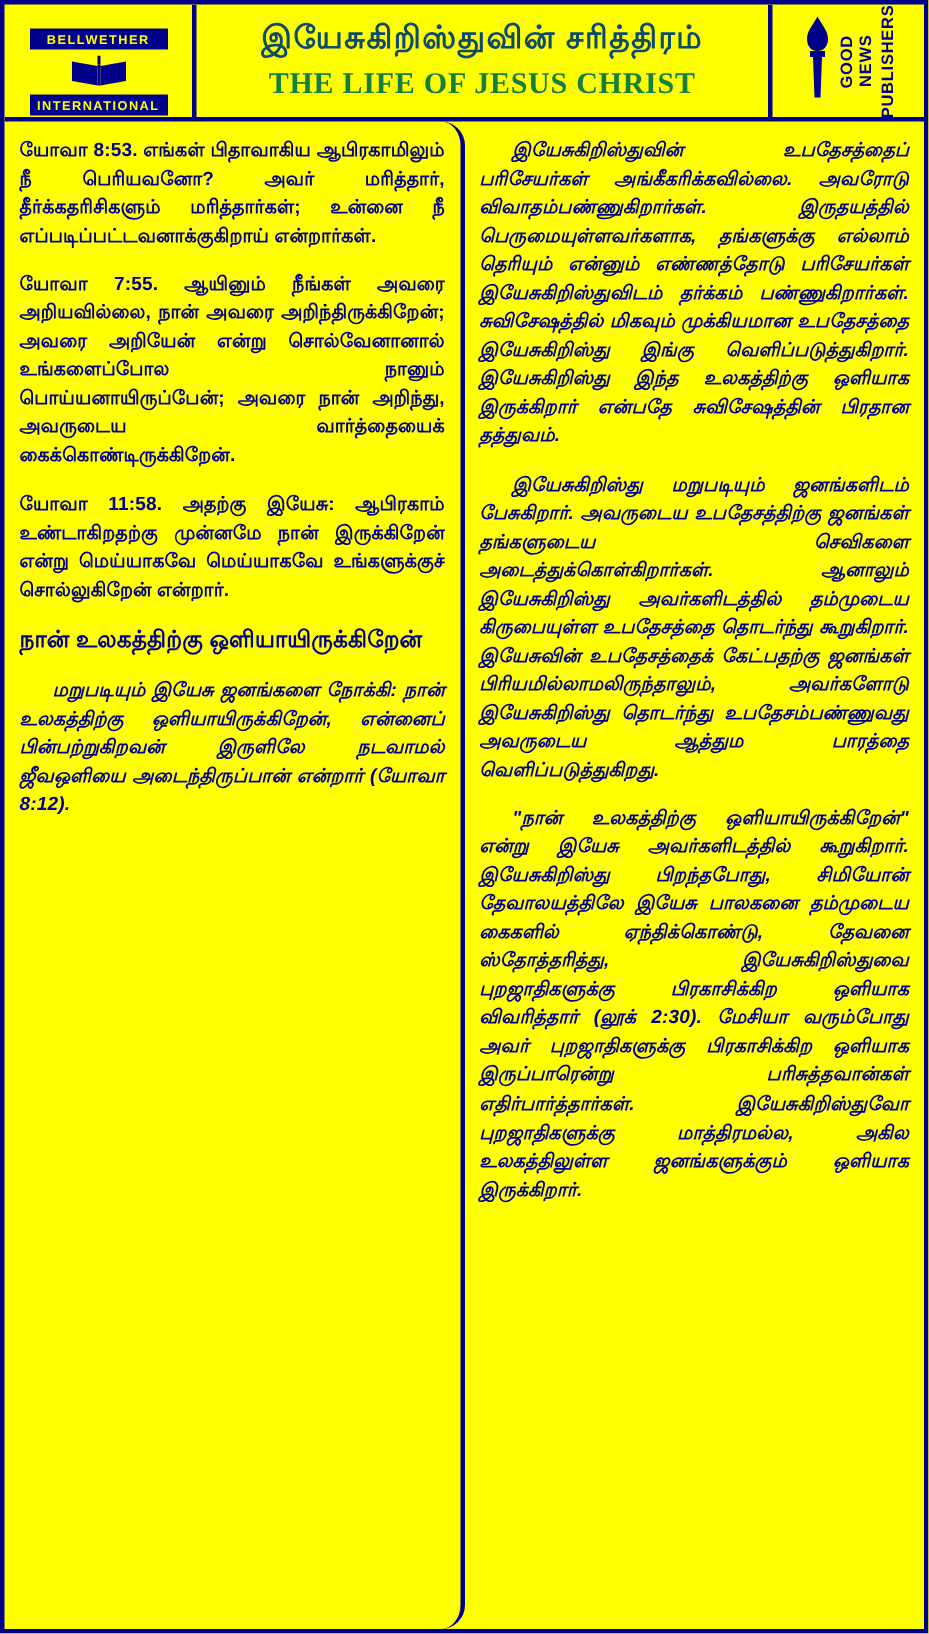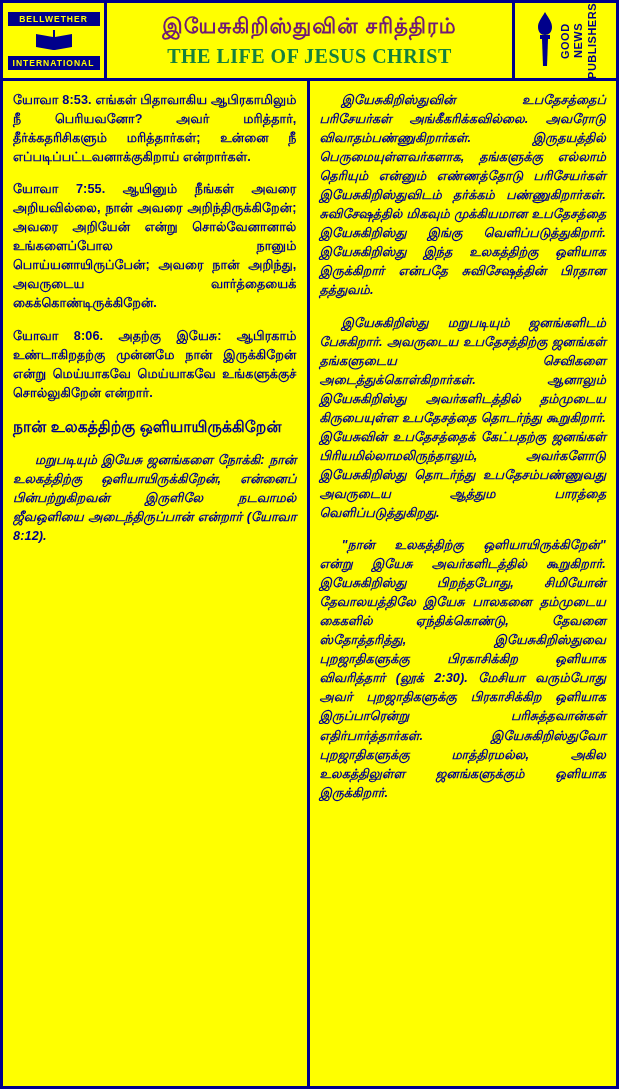--- a/index.html
+++ b/index.html
@@ -25,27 +25,26 @@
   
   .header {
     position: relative;
     height: 78px;
     box-sizing: border-box;
     border-bottom: 3px solid #00008b;
     display: flex;
     align-items: stretch;
   }
   .logo-left {
-    width: 104px;
+    width: 128px;
     box-sizing: border-box;
     border-right: 3px solid #00008b;
     display: flex;
-    align-items: center;
-    justify-content: center;
-    padding: 2px;
+    justify-content: center;
+    padding: 14px;
   }
   .logo-right {
     width: 104px;
     box-sizing: border-box;
     border-left: 3px solid #00008b;
     display: flex;
     align-items: center;
     justify-content: center;
     padding: 2px;
   }
@@ -56,21 +55,21 @@
     align-items: center;
     justify-content: center;
     text-align: center;
     padding: 2px 4px;
   }
   .title-tamil {
     font-size: 21px;
     font-weight: bold;
     letter-spacing: 1px;
     line-height: 1.25;
-    color: #701a75;
+    color: #0c4a6e;
   }
   .title-english {
     font-size: 20px;
     font-weight: bold;
     font-family: "Liberation Serif", serif;
     letter-spacing: 0.5px;
     line-height: 1.2;
     margin-top: 4px;
     color: #15803d;
   }
@@ -130,20 +129,21 @@
     box-sizing: border-box;
   }
   .col {
     box-sizing: border-box;
     padding: 10px 10px 6px 10px;
     overflow: hidden;
   }
   .col-left {
     width: 50%;
     border-right: 3px solid #00008b;
+    border-radius: 16px;
   }
   .col-right {
     width: 50%;
   }
   p.para {
     margin: 0 0 13px 0;
     font-size: 12.7px;
     line-height: 1.5;
     text-align: justify;
     color: #00008b;
@@ -202,21 +202,21 @@
       </div>
     </div>
 
   </div>
 
   <div class="columns">
 
     <div class="col col-left">
       <p class="para">யோவா 8:53. எங்கள் பிதாவாகிய ஆபிரகாமிலும் நீ பெரியவனோ? அவர் மரித்தார், தீர்க்கதரிசிகளும் மரித்தார்கள்; உன்னை நீ எப்படிப்பட்டவனாக்குகிறாய் என்றார்கள்.</p>
       <p class="para">யோவா 7:55. ஆயினும் நீங்கள் அவரை அறியவில்லை, நான் அவரை அறிந்திருக்கிறேன்; அவரை அறியேன் என்று சொல்வேனானால் உங்களைப்போல நானும் பொய்யனாயிருப்பேன்; அவரை நான் அறிந்து, அவருடைய வார்த்தையைக் கைக்கொண்டிருக்கிறேன்.</p>
-      <p class="para">யோவா 8:06. அதற்கு இயேசு: ஆபிரகாம் உண்டாகிறதற்கு முன்னமே நான் இருக்கிறேன் என்று மெய்யாகவே மெய்யாகவே உங்களுக்குச் சொல்லுகிறேன் என்றார்.</p>
+      <p class="para">யோவா 11:58. அதற்கு இயேசு: ஆபிரகாம் உண்டாகிறதற்கு முன்னமே நான் இருக்கிறேன் என்று மெய்யாகவே மெய்யாகவே உங்களுக்குச் சொல்லுகிறேன் என்றார்.</p>
       <p class="para big">நான் உலகத்திற்கு ஒளியாயிருக்கிறேன்</p>
       <p class="para indent">மறுபடியும் இயேசு ஜனங்களை நோக்கி: நான் உலகத்திற்கு ஒளியாயிருக்கிறேன், என்னைப் பின்பற்றுகிறவன் இருளிலே நடவாமல் ஜீவஒளியை அடைந்திருப்பான் என்றார் (யோவா 8:12).</p>
     </div>
 
     <div class="col col-right">
       <p class="para indent">இயேசுகிறிஸ்துவின் உபதேசத்தைப் பரிசேயர்கள் அங்கீகரிக்கவில்லை. அவரோடு விவாதம்பண்ணுகிறார்கள். இருதயத்தில் பெருமையுள்ளவர்களாக, தங்களுக்கு எல்லாம் தெரியும் என்னும் எண்ணத்தோடு பரிசேயர்கள் இயேசுகிறிஸ்துவிடம் தர்க்கம் பண்ணுகிறார்கள். சுவிசேஷத்தில் மிகவும் முக்கியமான உபதேசத்தை இயேசுகிறிஸ்து இங்கு வெளிப்படுத்துகிறார். இயேசுகிறிஸ்து இந்த உலகத்திற்கு ஒளியாக இருக்கிறார் என்பதே சுவிசேஷத்தின் பிரதான தத்துவம்.</p>
       <p class="para indent">இயேசுகிறிஸ்து மறுபடியும் ஜனங்களிடம் பேசுகிறார். அவருடைய உபதேசத்திற்கு ஜனங்கள் தங்களுடைய செவிகளை அடைத்துக்கொள்கிறார்கள். ஆனாலும் இயேசுகிறிஸ்து அவர்களிடத்தில் தம்முடைய கிருபையுள்ள உபதேசத்தை தொடர்ந்து கூறுகிறார். இயேசுவின் உபதேசத்தைக் கேட்பதற்கு ஜனங்கள் பிரியமில்லாமலிருந்தாலும், அவர்களோடு இயேசுகிறிஸ்து தொடர்ந்து உபதேசம்பண்ணுவது அவருடைய ஆத்தும பாரத்தை வெளிப்படுத்துகிறது.</p>
       <p class="para indent">"நான் உலகத்திற்கு ஒளியாயிருக்கிறேன்" என்று இயேசு அவர்களிடத்தில் கூறுகிறார். இயேசுகிறிஸ்து பிறந்தபோது, சிமியோன் தேவாலயத்திலே இயேசு பாலகனை தம்முடைய கைகளில் ஏந்திக்கொண்டு, தேவனை ஸ்தோத்தரித்து, இயேசுகிறிஸ்துவை புறஜாதிகளுக்கு பிரகாசிக்கிற ஒளியாக விவரித்தார் (லூக் 2:30). மேசியா வரும்போது அவர் புறஜாதிகளுக்கு பிரகாசிக்கிற ஒளியாக இருப்பாரென்று பரிசுத்தவான்கள் எதிர்பார்த்தார்கள். இயேசுகிறிஸ்துவோ புறஜாதிகளுக்கு மாத்திரமல்ல, அகில உலகத்திலுள்ள ஜனங்களுக்கும் ஒளியாக இருக்கிறார்.</p>
     </div>
 

